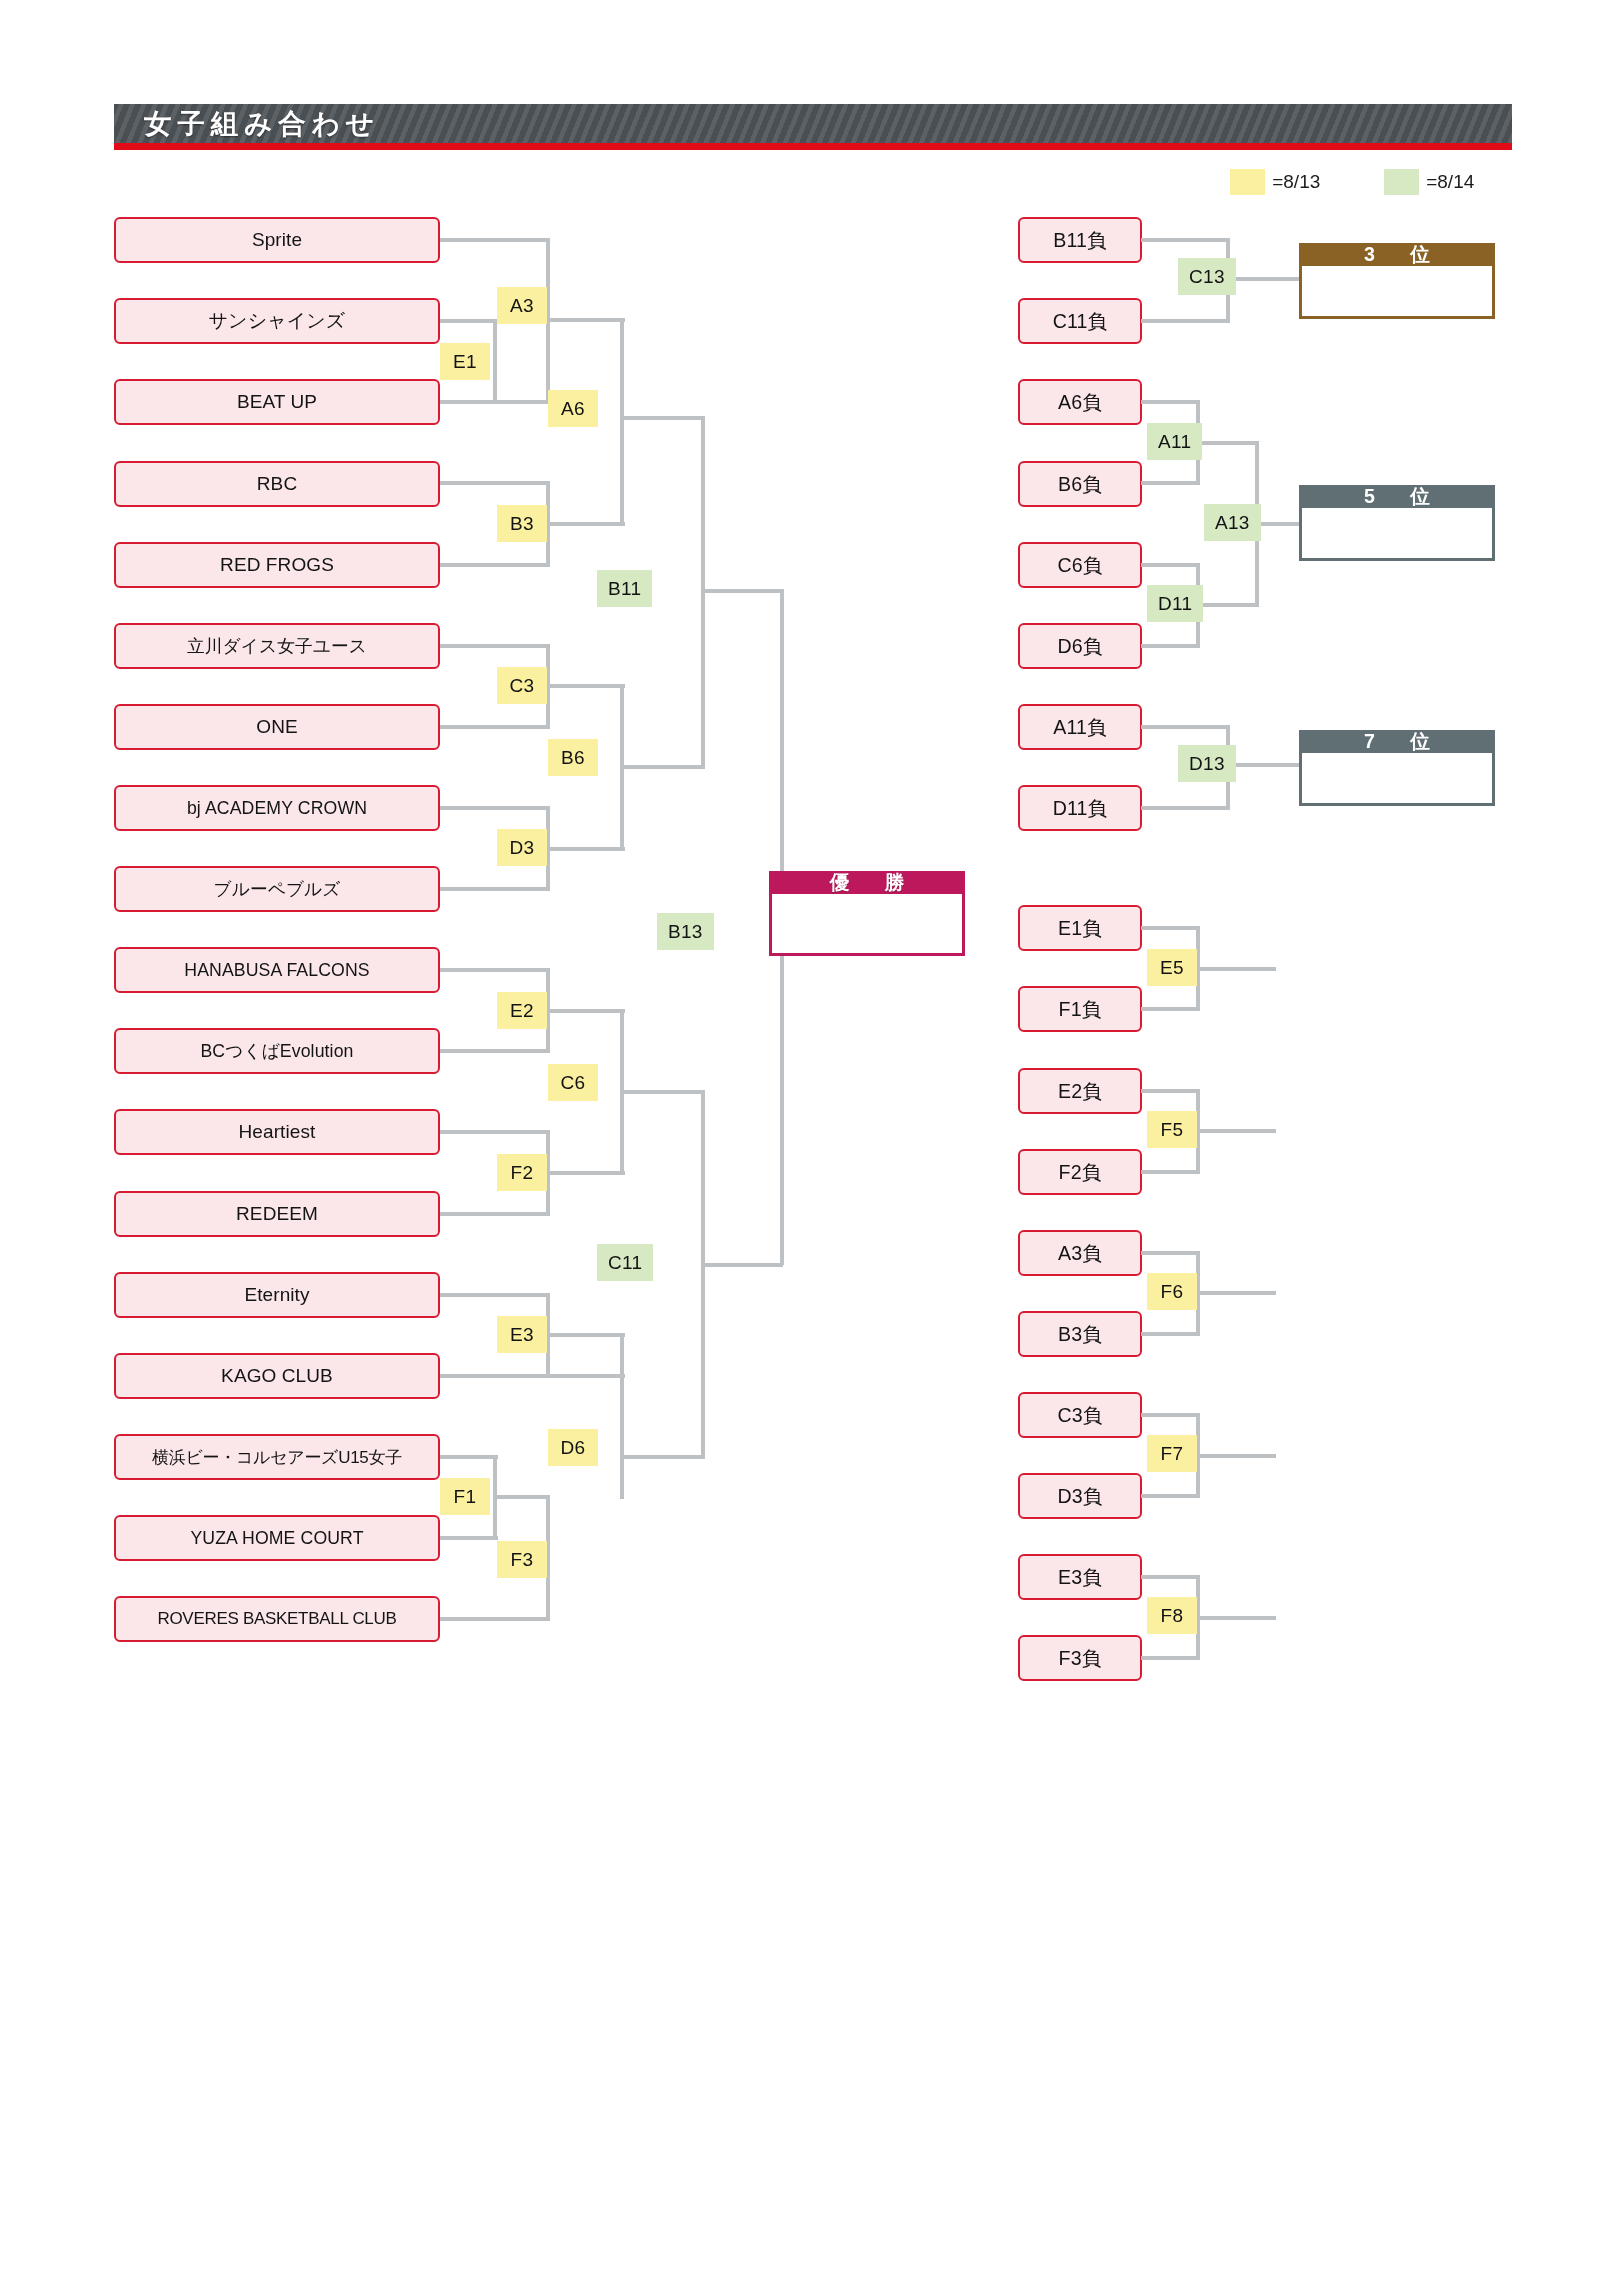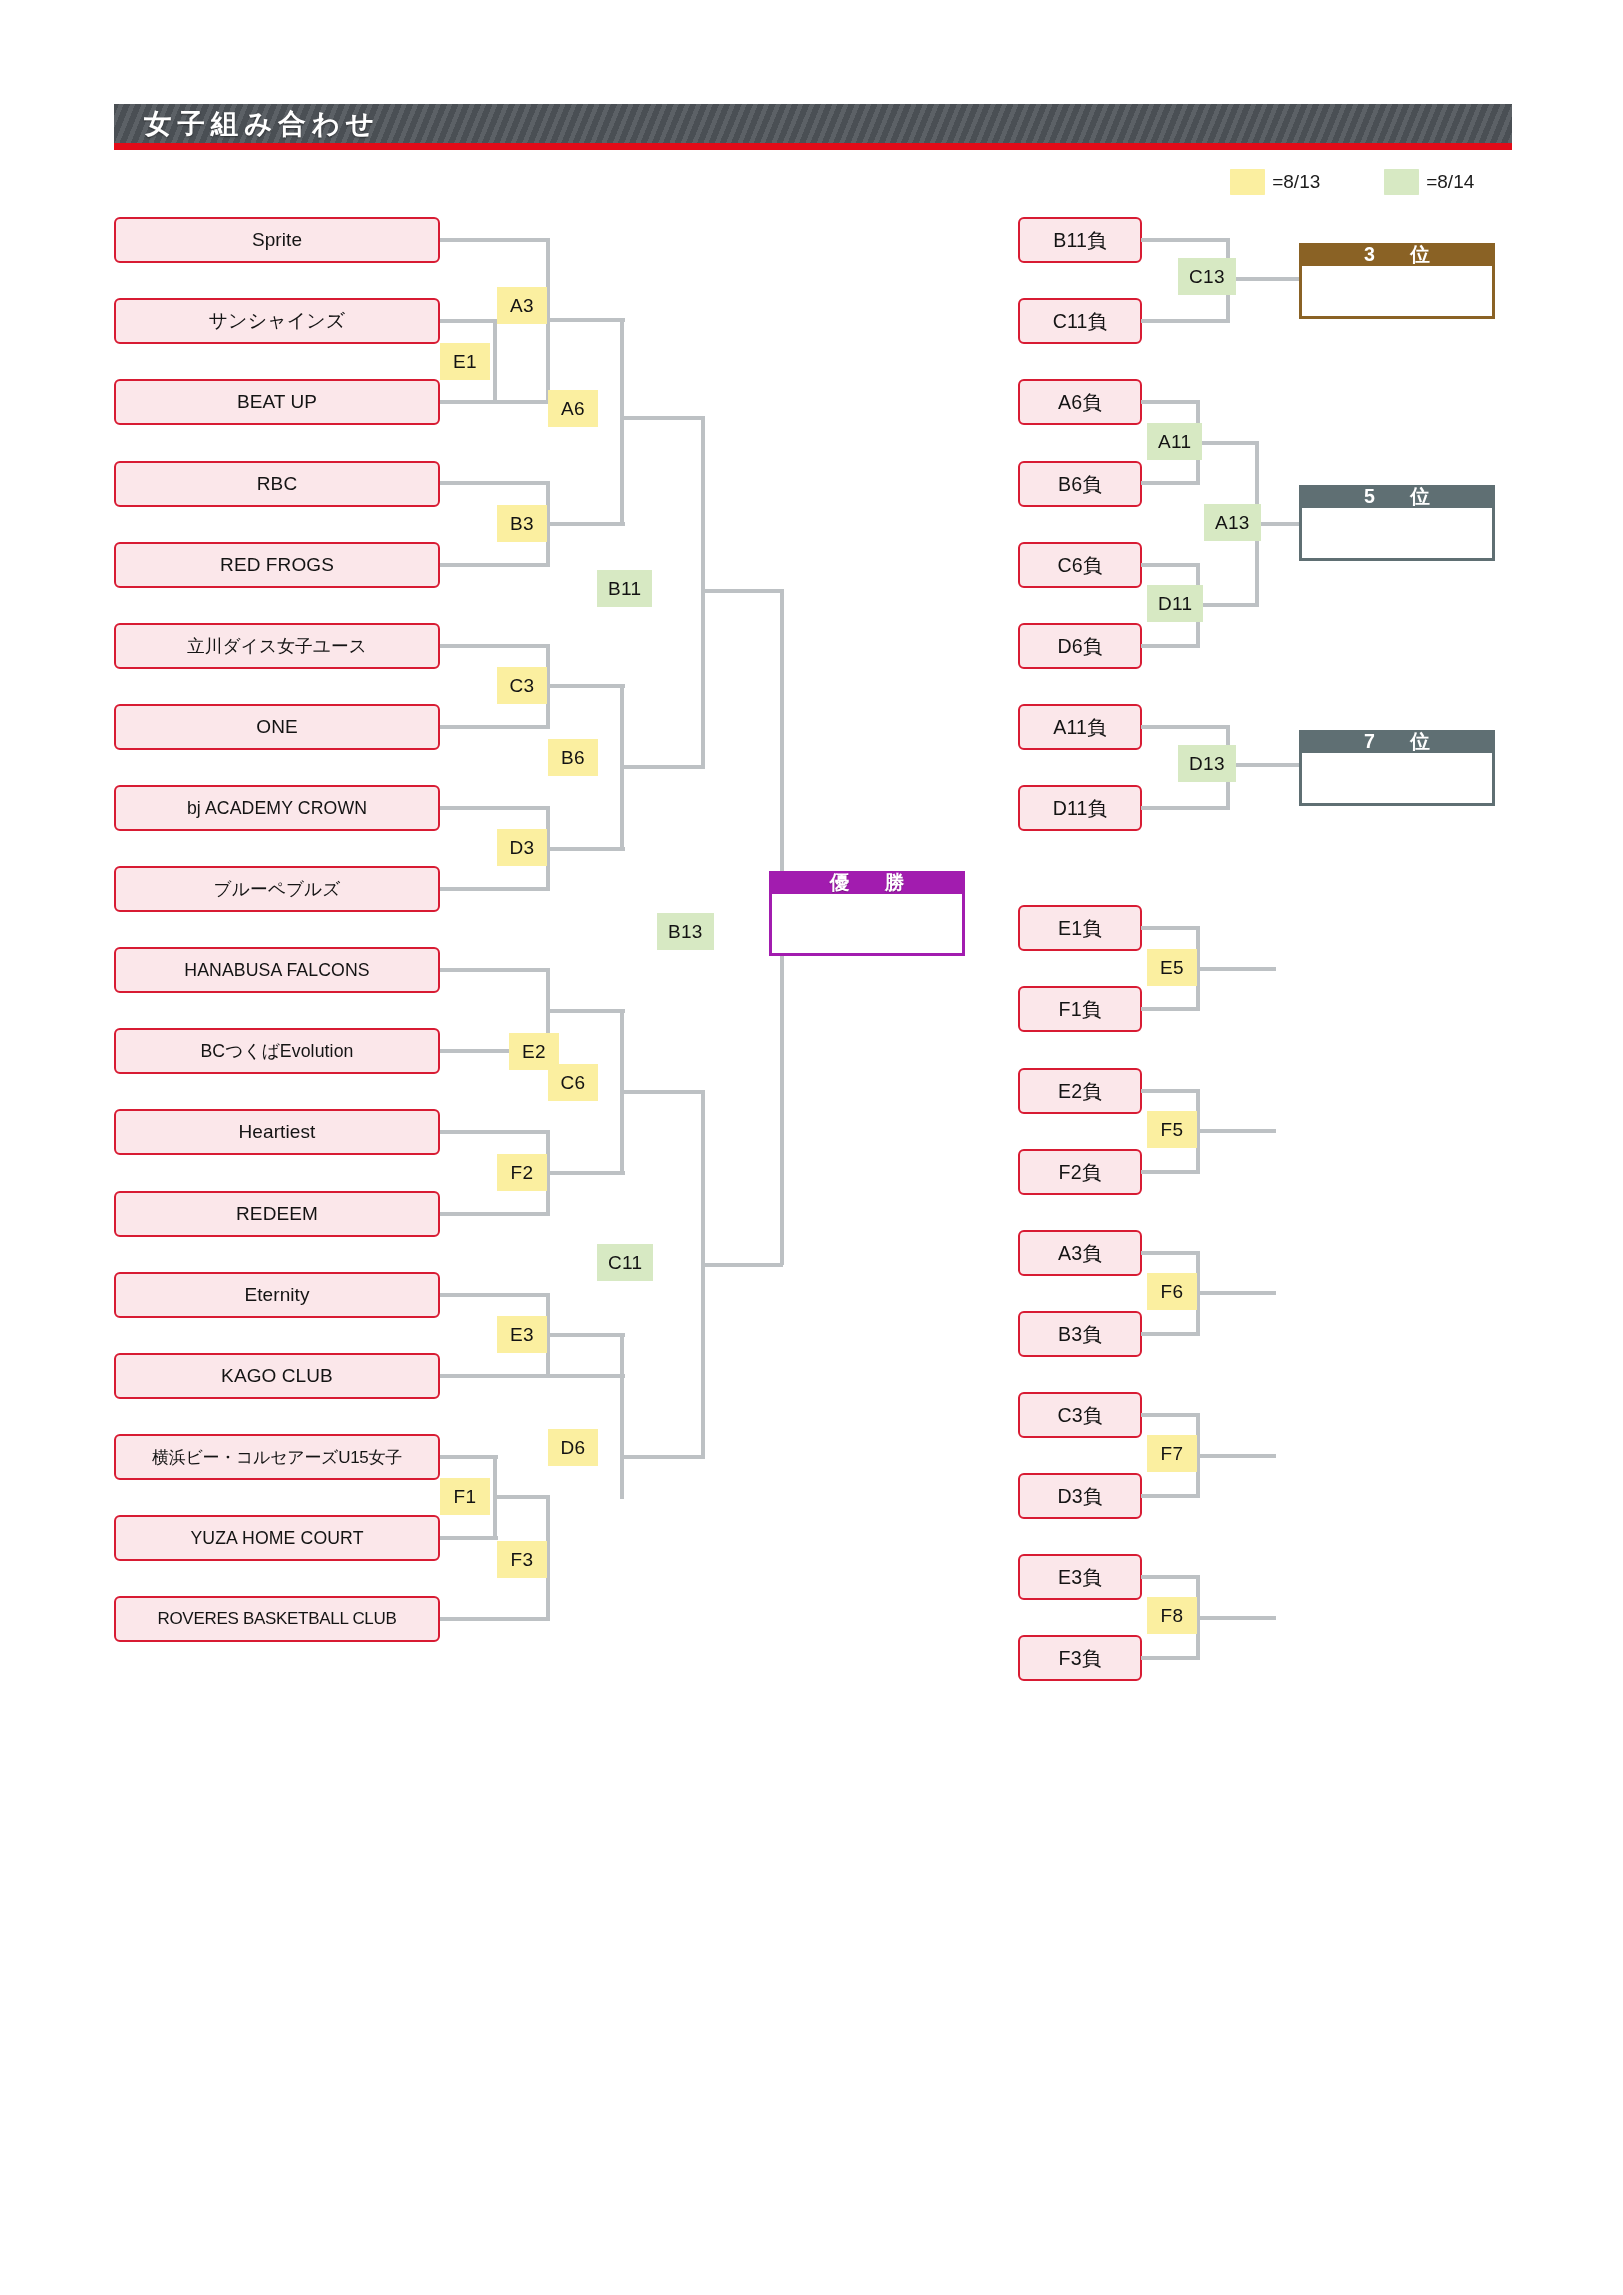--- a/index.html
+++ b/index.html
@@ -133,21 +133,21 @@
     font-weight:bold;
     letter-spacing:7.9px;
     text-indent:7.9px;
     white-space:nowrap;
   }
   .rbox .body{
     height:50px;
     background:#ffffff;
     margin:0 3.3px 3.3px 3.3px;
   }
-  .rbox.gold{background:#a21caf;}
+  .rbox.gold{background:#be185d;}
   .rbox.gold .cap{text-shadow:0 1.3px 1.3px rgba(0,0,0,.28);}
   .rbox.brown{background:#8a6225;}
   .rbox.slate{background:#5f6f73;}
 
   .rbox.champ{width:196px;}
   .rbox.champ .body{height:59px;}
 </style>
 </head>
 <body>
 
@@ -261,21 +261,21 @@
 
   <div class="mlabel d13" style="left:497px;  top:287px;">A3</div>
   <div class="mlabel d13" style="left:440px;  top:343px;">E1</div>
   <div class="mlabel d13" style="left:548px;  top:390px;">A6</div>
   <div class="mlabel d13" style="left:497px;  top:505px;">B3</div>
   <div class="mlabel d14" style="left:597px;  top:570px;">B11</div>
   <div class="mlabel d13" style="left:497px;  top:667px;">C3</div>
   <div class="mlabel d13" style="left:548px;  top:739px;">B6</div>
   <div class="mlabel d13" style="left:497px;  top:829px;">D3</div>
   <div class="mlabel d14" style="left:657px; top:913px;">B13</div>
-  <div class="mlabel d13" style="left:497px;  top:1033px;margin-left:12px;">E2</div>
+  <div class="mlabel d13" style="left:497px;  top:992px;">E2</div>
   <div class="mlabel d13" style="left:548px;  top:1064px;">C6</div>
   <div class="mlabel d13" style="left:497px;  top:1154px;">F2</div>
   <div class="mlabel d14" style="left:597px;  top:1244px;">C11</div>
   <div class="mlabel d13" style="left:497px;  top:1316px;">E3</div>
   <div class="mlabel d13" style="left:548px;  top:1429px;">D6</div>
   <div class="mlabel d13" style="left:440px;  top:1478px;">F1</div>
   <div class="mlabel d13" style="left:497px;  top:1541px;">F3</div>
 
   <div class="rbox gold champ" style="left:769px; top:871px; width:196px;">
     <div class="cap">優　勝</div>

